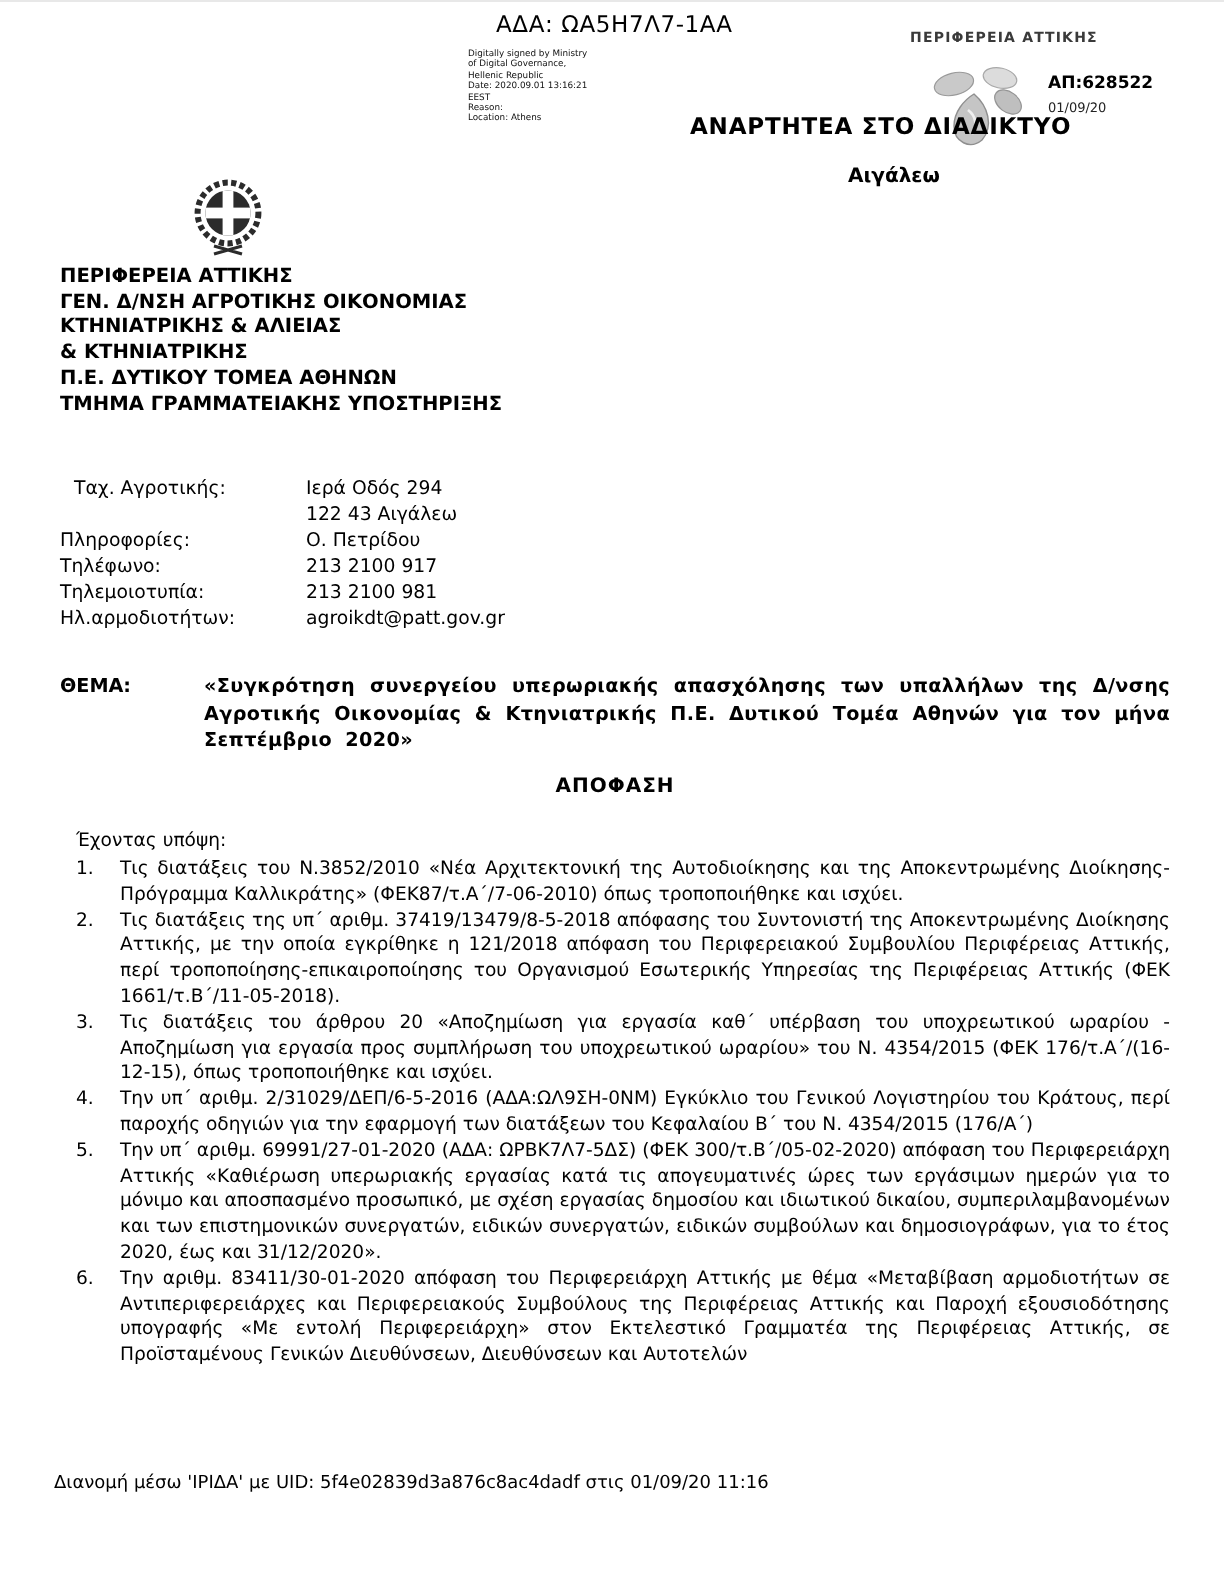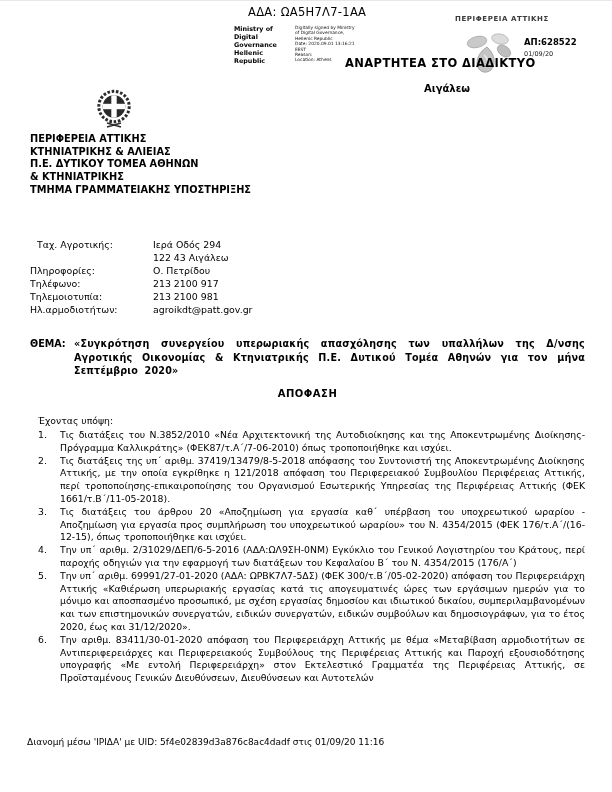--- a/index.html
+++ b/index.html
@@ -20,45 +20,40 @@
   .anartitea{position:absolute;left:345px;top:55px;font-size:11.5px;font-weight:bold;letter-spacing:.4px;}
   .city{position:absolute;left:424px;top:82px;font-size:10px;font-weight:bold;}
   
   .coat{position:absolute;left:92px;top:86px;}
   .org-lines{position:absolute;left:30px;top:132px;font-size:9.8px;font-weight:bold;line-height:12.7px;white-space:nowrap;}
   
   .contact{position:absolute;left:30px;top:237px;font-size:9.4px;line-height:13px;display:grid;grid-template-columns:123px auto;}
   .contact .lbl.indent{padding-left:7px;}
   
   .docbody{position:absolute;left:30px;top:336px;width:555px;font-size:9.3px;line-height:12.8px;}
-  .subject{display:flex;font-weight:bold;line-height:13.5px;font-size:9.6px;}
+  .subject{display:flex;font-weight:bold;line-height:13.5px;font-size:9.6px;gap:28px;}
   .subject-label{width:44px;flex:0 0 44px;}
   .subject-text{flex:1;text-align:justify;word-spacing:3px;letter-spacing:.2px;}
   .decision{margin-top:10px;text-align:center;font-weight:bold;font-size:10px;letter-spacing:.5px;}
   .preamble{margin-top:15px;padding-left:8px;}
   .items{margin-top:1px;}
   .item{display:flex;}
   .item-num{flex:0 0 30px;padding-left:8px;box-sizing:border-box;}
   .item-text{flex:1;text-align:justify;}
   
   .footer{position:absolute;left:27px;top:736px;font-size:9px;}
 </style>
 </head>
 <body>
 
 <div class="page">
 
   <div class="ada">ΑΔΑ: ΩΑ5Η7Λ7-1ΑΑ</div>
 
   <div class="sig-block">
-    <div class="sig-name">
-      <div>Ministry of Digital</div>
-      <div>Governance</div>
-      <div>Hellenic Republic</div>
-    </div>
     <div class="sig-details">
       <div>Digitally signed by Ministry</div>
       <div>of Digital Governance,</div>
       <div>Hellenic Republic</div>
       <div>Date: 2020.09.01 13:16:21</div>
       <div>EEST</div>
       <div>Reason:</div>
       <div>Location: Athens</div>
     </div>
   </div>
@@ -90,23 +85,24 @@
     <circle cx="22" cy="19.5" r="11.3" fill="#2b2b2b"></circle>
     <g clip-path="url(#coatClip)">
       <rect x="19.3" y="6" width="5.4" height="27" fill="#ffffff"></rect>
       <rect x="9" y="16.8" width="26" height="5.4" fill="#ffffff"></rect>
     </g>
     <path d="M15 36 L29 40 M29 36 L15 40" stroke="#2b2b2b" stroke-width="1.6" fill="none"></path>
   </svg>
 
   <div class="org-lines">
     <div>ΠΕΡΙΦΕΡΕΙΑ ΑΤΤΙΚΗΣ</div>
+    <div>ΓΕΝ. Δ/ΝΣΗ ΑΓΡΟΤΙΚΗΣ ΟΙΚΟΝΟΜΙΑΣ</div>
     <div>ΚΤΗΝΙΑΤΡΙΚΗΣ &amp; ΑΛΙΕΙΑΣ</div>
+    <div>&amp; ΚΤΗΝΙΑΤΡΙΚΗΣ</div>
     <div>Π.Ε. ΔΥΤΙΚΟΥ ΤΟΜΕΑ ΑΘΗΝΩΝ</div>
-    <div>&amp; ΚΤΗΝΙΑΤΡΙΚΗΣ</div>
     <div>ΤΜΗΜΑ ΓΡΑΜΜΑΤΕΙΑΚΗΣ ΥΠΟΣΤΗΡΙΞΗΣ</div>
   </div>
 
   <div class="contact">
     <div class="lbl indent">Ταχ. Αγροτικής:</div>
     <div class="val">Ιερά Οδός 294</div>
     <div class="lbl"></div>
     <div class="val">122 43 Αιγάλεω</div>
     <div class="lbl">Πληροφορίες:</div>
     <div class="val">Ο. Πετρίδου</div>

